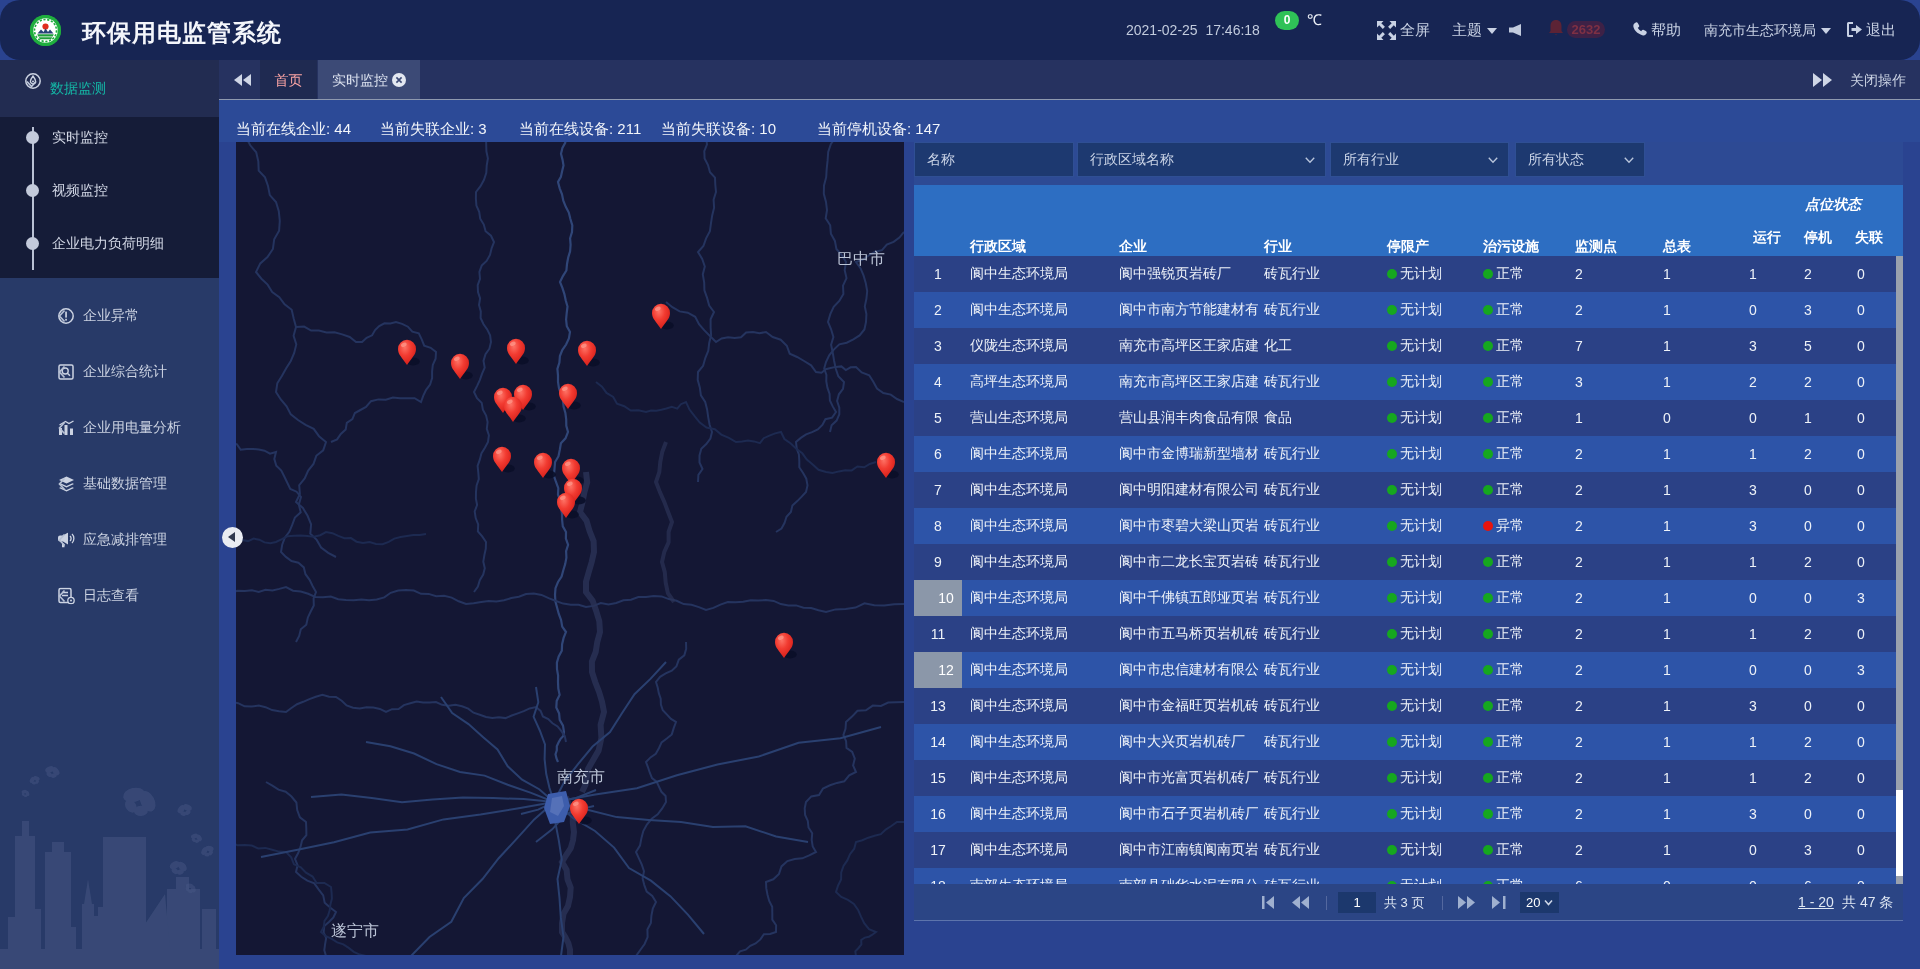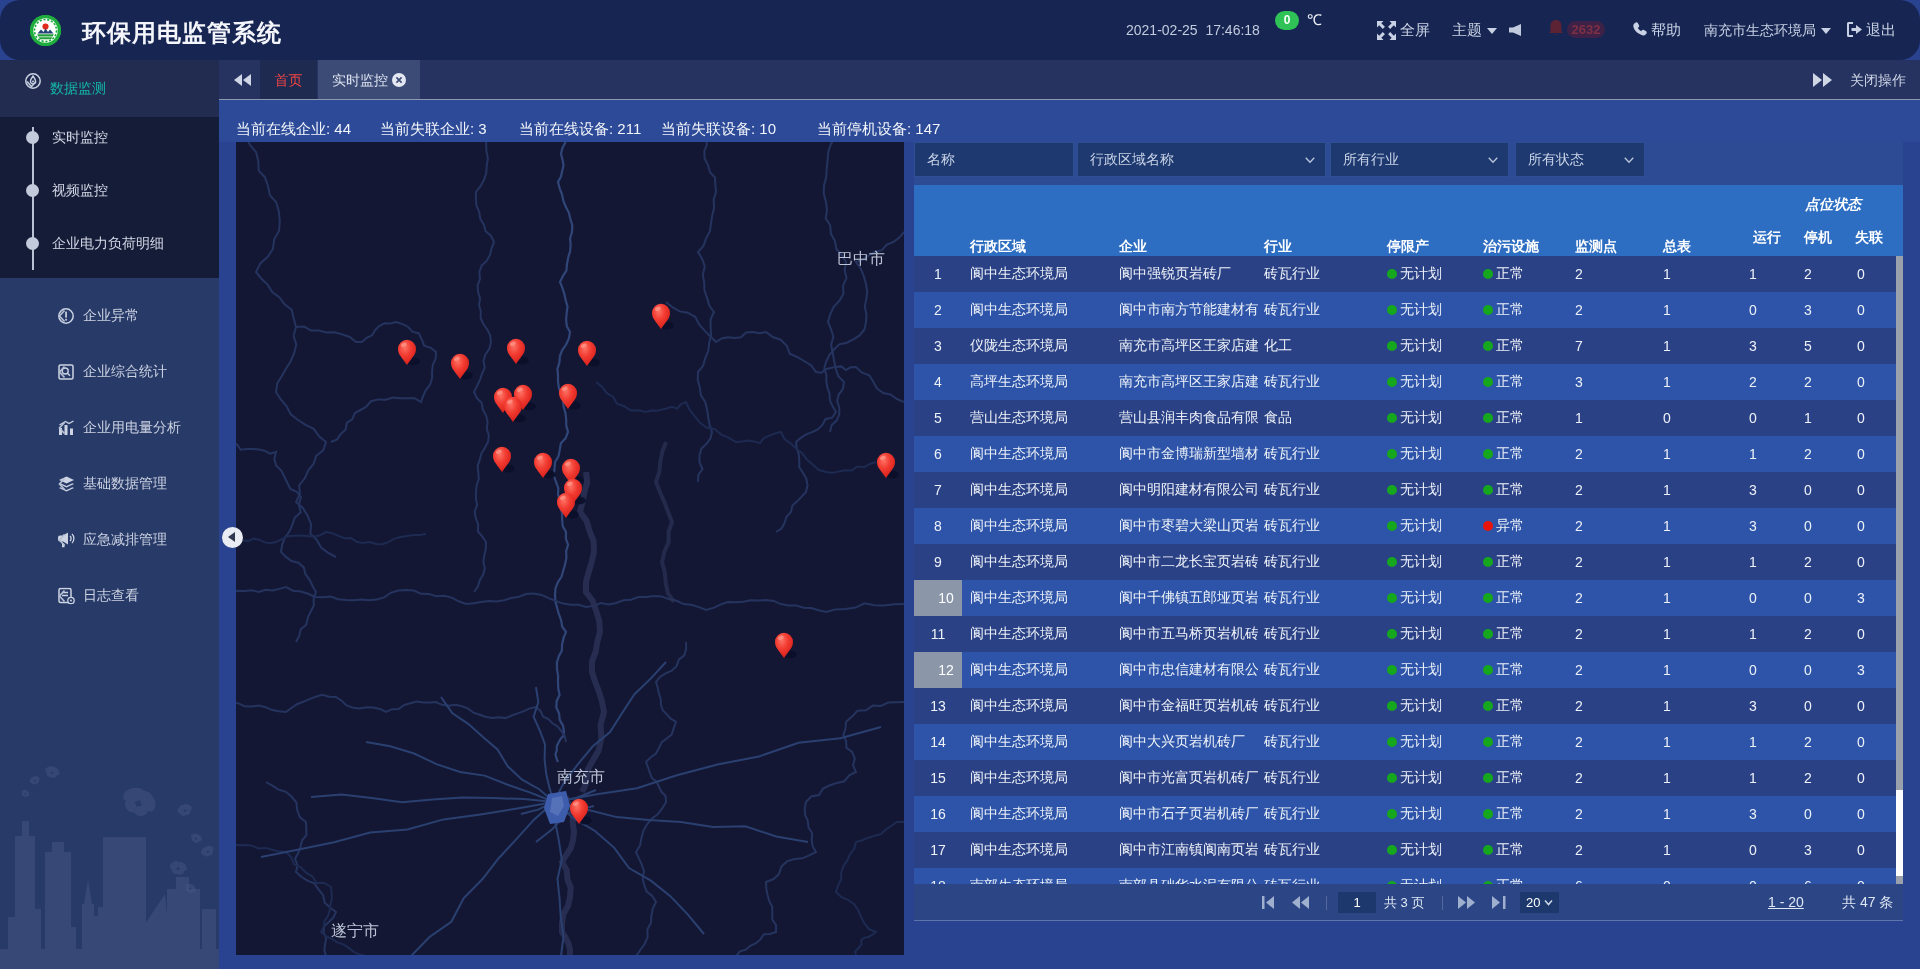--- a/index.html
+++ b/index.html
@@ -25,21 +25,21 @@
 .subitem { position:absolute; left:52px; font-size:14px; color:#d3d8e6; }
 .subdot { position:absolute; left:26px; width:13px; height:13px; border-radius:50%; background:#c3cadb; }
 .mitem { position:absolute; left:0; width:219px; height:56px;margin-left:32px; }
 .mitem .txt { position:absolute; left:51px; top:50%; transform:translateY(-50%); font-size:14px; color:#ccd3e2; }
 .mitem .chev { position:absolute; right:19px; top:50%; transform:translateY(-50%); }
 .mitem svg, #m-top svg { position:absolute; left:26px; top:50%; transform:translateY(-50%); }
 #skyline { position:absolute; left:0; bottom:0; width:219px; height:220px; opacity:.9; }
 
 
 #tabbar { position:absolute; left:219px; top:60px; width:1701px; height:40px; background:#263260; }
-.tab { position:absolute; top:0; height:40px; line-height:40px; font-size:14px; color:#ef4444; text-align:center; }
+.tab { position:absolute; top:0; height:40px; line-height:40px; font-size:14px; color:#fca5a5; text-align:center; }
 #tab-home { left:41px; width:57px; background:#1f2a51; }
 #tab-rt { left:99px; width:102px; background:#3c4a76; color:#dbe1ee; }
 #closeop { position:absolute; right:14px; top:0; height:40px; line-height:40px; font-size:14px; color:#ccd4e4; }
 
 
 #statsbar { position:absolute; left:219px; top:100px; width:1701px; height:42px; background:#2c4a97; }
 .stat { position:absolute; top:21px; line-height:15px; font-size:15px; color:#f2f5fa; }
 
 
 #map { position:absolute; left:236px; top:142px; width:668px; height:813px; background:#141734; overflow:hidden; }
@@ -687,16 +687,16 @@
         <path d="M0,0 L8,6.5 L0,13 Z" fill="#9fb0cf"></path>
         <path d="M9,0 L17,6.5 L9,13 Z" fill="#9fb0cf"></path>
       </svg>
     <svg style="position:absolute;left:578px;top:12px;" width="14" height="13" viewBox="0 0 14 13">
         <path d="M0,0 L8,6.5 L0,13 Z" fill="#9fb0cf"></path>
         <rect x="11" y="0" width="2.5" height="13" fill="#9fb0cf"></rect>
       </svg>
     <div id="pgsel">20 <svg width="9" height="7" viewBox="0 0 9 7" style="vertical-align:1px;">
           <polyline points="1,1.5 4.5,5.5 8,1.5" fill="none" stroke="#cfd8e8" stroke-width="1.5"></polyline>
         </svg></div>
-    <div class="pgi" style="left:854px;font-size:14px;text-decoration:underline;">1 - 20</div>
+    <div class="pgi" style="left:884px;font-size:14px;text-decoration:underline;">1 - 20</div>
     <div class="pgi" style="left:928px;font-size:14px;">共 47 条</div>
   </div>
 </div>
 
 </body></html>

